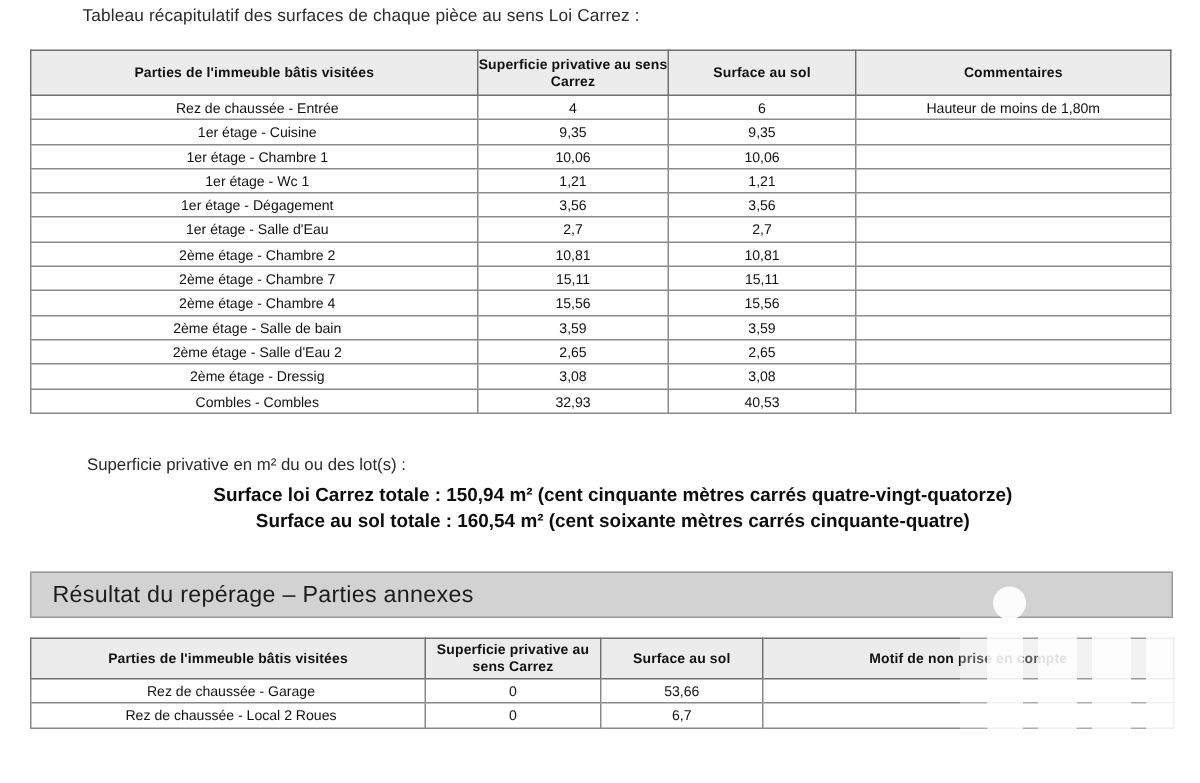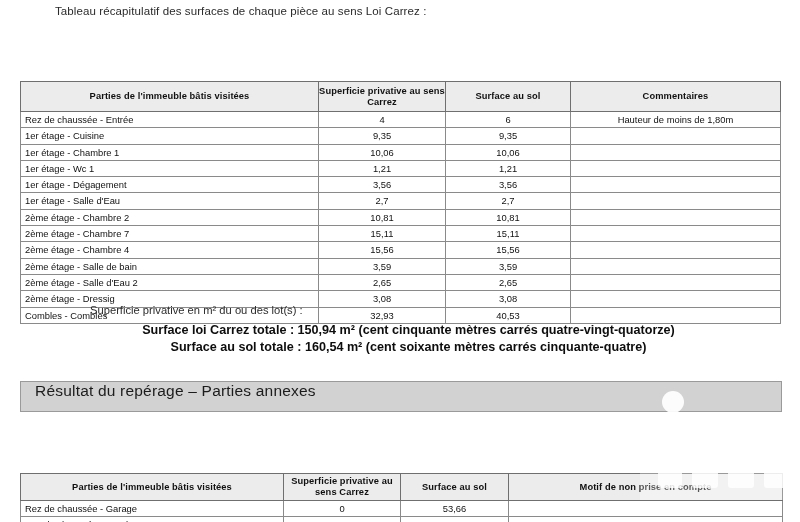--- a/index.html
+++ b/index.html
@@ -32,21 +32,20 @@
     letter-spacing: 0.1px;
     white-space: nowrap;
   }
 
   
   .surf-table {
     position: absolute;
     border-collapse: collapse;
     table-layout: fixed;
     background: #ffffff;
-    margin-top: 48px;
   }
   .surf-table td, .surf-table th {
     border: 1px solid #8a8a8a;
     padding: 0;
     font-size: 9.4px;
     color: #111111;
     font-weight: normal;
     vertical-align: middle;
     overflow: hidden;
     white-space: nowrap;
@@ -58,21 +57,21 @@
     font-size: 9.3px;
     line-height: 11px;
     letter-spacing: 0.1px;
     border: 1px solid #6f6f6f;
   }
   .surf-table tbody td {
     height: 15.3px;
     line-height: 15.3px;
   }
   .cell-left {
-    text-align: left;
+    text-align: center;
     padding-left: 4px !important;
   }
   .cell-center { text-align: center; }
 
   
   #table-carrez {
     left: 20px;
     top: 33px;
     width: 760px;
   }
@@ -83,21 +82,20 @@
   #table-carrez col.c4 { width: 210px; }
 
   
   .lot-line {
     position: absolute;
     left: 58px;
     top: 304px;
     font-size: 11.2px;
     color: #2b2b2b;
     white-space: nowrap;
-    margin-left: 32px;
   }
   .totals {
     position: absolute;
     left: 0;
     top: 322px;
     width: 800px;
     text-align: center;
     font-weight: bold;
     font-size: 12.6px;
     color: #0d0d0d;
@@ -109,20 +107,21 @@
   .section-banner {
     position: absolute;
     left: 20px;
     top: 381px;
     width: 762px;
     height: 31px;
     background: #d2d2d2;
     border: 1px solid #9a9a9a;
     box-sizing: border-box;
     display: flex;
+    align-items: center;
   }
   .section-banner .banner-title {
     padding-left: 14px;
     font-size: 15.5px;
     color: #1c1c1c;
     letter-spacing: 0.2px;
     white-space: nowrap;
   }
 
   

